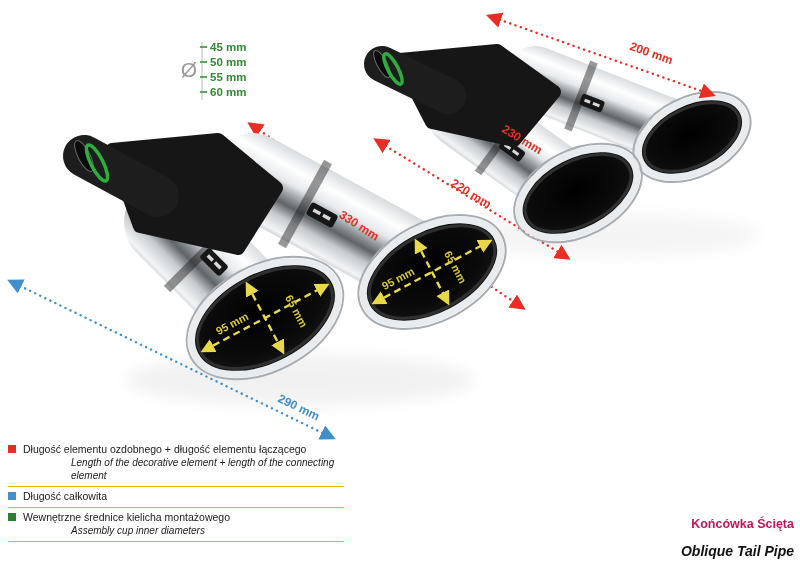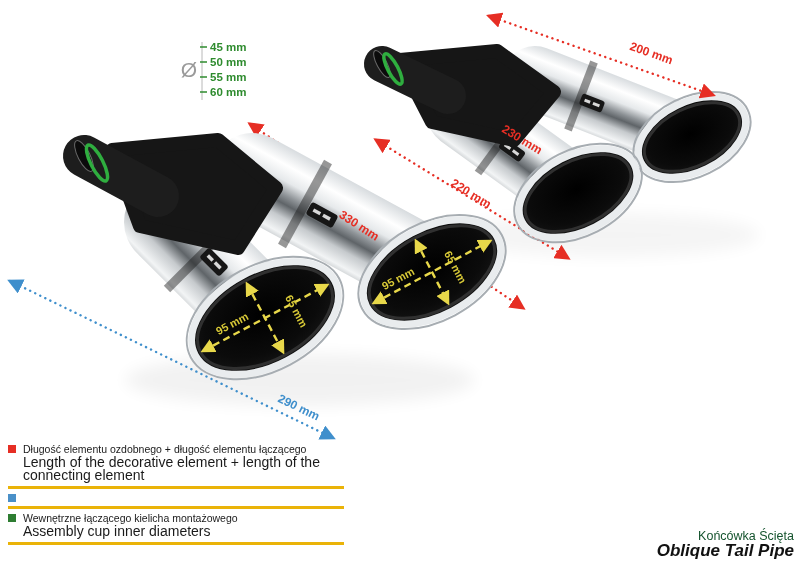--- a/index.html
+++ b/index.html
@@ -15,29 +15,29 @@
   .t-green{fill:#2e8b2e;font-family:"Liberation Sans",sans-serif;font-size:11.5px;font-weight:bold;}
   .t-dia{fill:#9a9a9a;font-family:"Liberation Sans",sans-serif;font-size:21px;}
   
   .ln-red{stroke:#e62e24;stroke-width:2.4;stroke-dasharray:0.1 5.5;stroke-linecap:round;fill:none;}
   .ln-blue{stroke:#3f8fcc;stroke-width:2.4;stroke-dasharray:0.1 5.5;stroke-linecap:round;fill:none;}
   .ln-yellow{stroke:#e8d84a;stroke-width:2.4;stroke-dasharray:7 4.5;stroke-linecap:butt;fill:none;}
   .callout-line{stroke:#b8b8b8;stroke-width:1;}
   .tick-green{stroke:#2e8b2e;stroke-width:1.5;}
   
   .legend{position:absolute;left:8px;top:440px;width:336px;}
-  .legend-item{display:flex;align-items:flex-start;border-bottom:3px solid #eab308;padding:3px 0 4px 0;}
+  .legend-item{display:flex;align-items:flex-start;border-bottom:1px solid #eab308;padding:3px 0 4px 0;}
   .legend-item .sw{flex:0 0 8px;width:8px;height:8px;margin:2px 7px 0 0;display:inline-block;}
   .legend-item .txt{flex:1;}
   .legend-item .pl{font-size:10.5px;color:#1a1a1a;line-height:13px;}
-  .legend-item .en{font-size:14px;color:#1a1a1a;line-height:13px;}
+  .legend-item .en{font-size:10px;color:#1a1a1a;font-style:italic;line-height:13px;margin-left:48px;}
   
   .footer{position:absolute;right:6px;bottom:6px;text-align:right;}
-  .footer .t1{font-size:12.5px;font-weight:normal;color:#14532d;line-height:15px;}
-  .footer .t2{font-size:17px;font-style:italic;font-weight:bold;color:#111;line-height:14px;}
+  .footer .t1{font-size:12.5px;font-weight:bold;color:#be185d;line-height:15px;}
+  .footer .t2{font-size:14px;font-style:italic;font-weight:bold;color:#111;line-height:14px;margin-top:12px;}
 </style>
 </head>
 <body>
 
 <svg width="800" height="564" viewBox="0 0 800 564">
   <defs>
     <filter id="soft" x="-50%" y="-50%" width="200%" height="200%">
         <feGaussianBlur stdDeviation="8"></feGaussianBlur>
       </filter>
     <radialGradient id="hole" cx="50%" cy="45%" r="65%">
@@ -227,26 +227,27 @@
   <div class="legend-item">
     <span class="sw" style="background-color: rgb(230, 46, 36);"></span>
     <div class="txt">
       <div class="pl">Długość elementu ozdobnego + długość elementu łączącego</div>
       <div class="en">Length of the decorative element + length of the connecting element</div>
     </div>
   </div>
   <div class="legend-item">
     <span class="sw" style="background-color: rgb(74, 144, 200);"></span>
     <div class="txt">
+      <div class="pl">Długość całkowita</div>
     </div>
   </div>
   <div class="legend-item">
     <span class="sw" style="background-color: rgb(46, 125, 50);"></span>
     <div class="txt">
-      <div class="pl">Wewnętrzne łączącego kielicha montażowego</div>
+      <div class="pl">Wewnętrzne średnice kielicha montażowego</div>
       <div class="en">Assembly cup inner diameters</div>
     </div>
   </div>
 </div>
 
 <div class="footer">
   <div class="t1">Końcówka Ścięta</div>
   <div class="t2">Oblique Tail Pipe</div>
 </div>
 

